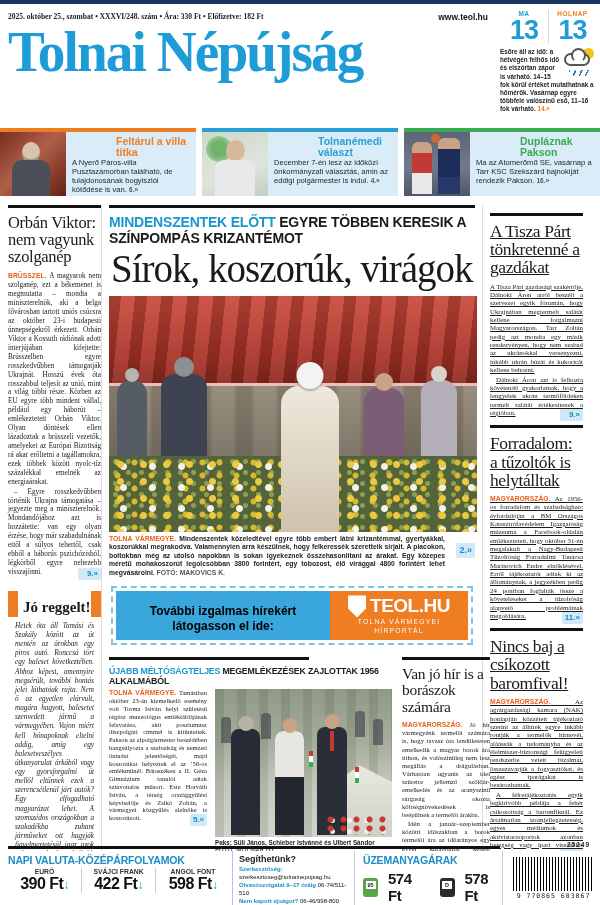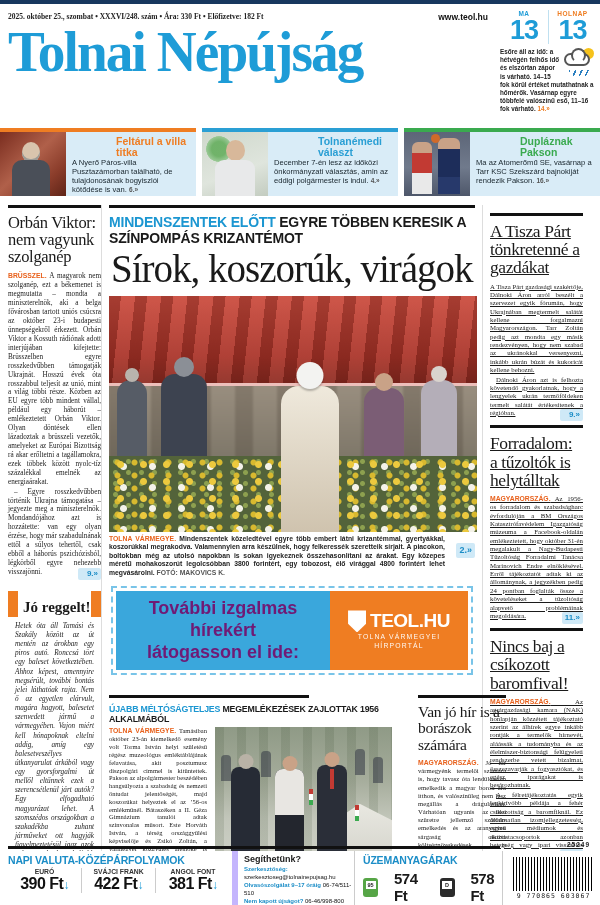--- a/index.html
+++ b/index.html
@@ -105,31 +105,31 @@
   .pm-f4:before { top:-14px; width:16px; height:16px; background:#d9d3cd; }
   .pm-f5 { left:8px; top:84px; width:30px; height:90px; background:#565c66; }
   .pm-f5:before { top:-12px; width:14px; height:14px; background:#b9b4ad; }
 
   .caption { position:relative; margin-top:3px; padding-right:30px; font-family:"Liberation Sans", sans-serif;
              font-size:6.8px; font-weight:bold; line-height:1.25; color:#222; text-align:justify; }
   .caption .credit { color:#555; }
   .caption .badge { position:absolute; right:0; top:8px; float:none; font-size:9px; padding:2px 3px; }
 
   .promo { margin:9px 2px 0 2px; border:2px dashed #79c4e8; padding:3px; display:flex; }
-  .promo-blue { flex:1; background:#3aa7dc; color:#701a75; display:flex; flex-direction:column; justify-content:flex-start;
-                text-align:center; font-family:"Liberation Sans", sans-serif; font-weight:bold; font-size:18px; line-height:1.2; padding:7px 4px; }
+  .promo-blue { flex:1; background:#3aa7dc; color:#000000; display:flex; flex-direction:column; justify-content:flex-end;
+                text-align:center; font-family:"Liberation Sans", sans-serif; font-weight:bold; font-size:12px; line-height:1.2; padding:7px 4px; }
   .promo-orange { width:138px; flex:none; background:#ef7d22; color:#fff; display:flex; flex-direction:column;
                   align-items:center; justify-content:center; font-family:"Liberation Sans", sans-serif; padding:4px; }
   .promo-logo-row { display:flex; align-items:center; gap:4px; }
   .shield { width:18px; height:22px; background:#fff; clip-path:polygon(0 0,100% 0,100% 60%,50% 100%,0 60%); }
   .shield .cut { width:5px; height:11px; background:#ef7d22; margin:3px auto 0; }
   .promo-logo { font-size:19px; font-weight:bold; letter-spacing:-.5px; }
   .promo-sub { font-size:6.8px; letter-spacing:1.2px; margin-top:1px; line-height:1.3; text-align:center; color:#fff; opacity:.95; }
 
-  .center-row2 { display:flex; margin-top:20px; gap:26px; }
+  .center-row2 { display:flex; margin-top:12px; gap:10px; }
   .memorial { width:283px; flex:none; }
   .kicker-s { font-size:8.8px; }
   .headline-l { font-size:30px; font-weight:normal; letter-spacing:-1px; line-height:1; margin:1px 0 7px 0; }
   .mem-flex { display:flex; gap:8px; }
   .mem-text { width:98px; flex:none; }
   .mem-text p.body { font-size:6.5px; line-height:1.2; }
   .mem-photo-wrap { width:177px; flex:none; }
   .photo-memorial { position:relative; width:177px; height:148px; overflow:hidden; }
   .mm-bg { position:absolute; inset:0; background:linear-gradient(180deg,#8f9a86 0%,#a5ac9b 35%,#c2c6ba 62%,#d2d4cb 100%); filter:blur(.7px); }
   .mm-bg:after { content:""; position:absolute; inset:0; background:repeating-linear-gradient(90deg,rgba(40,60,30,.13) 0 9px,transparent 9px 22px); }
@@ -165,26 +165,26 @@
   .footer { position:absolute; left:0; right:0; bottom:0; height:54px; background:#fff; display:flex; font-family:"Liberation Sans", sans-serif; }
   .footer:before { content:""; position:absolute; top:-5px; left:8px; width:492px; height:3px; background:#111; }
   .f-valuta { width:232px; flex:none; padding:3px 0 0 8px; }
   .f-vhead { color:#1b8dc7; font-weight:bold; font-size:10.5px; letter-spacing:-.2px; }
   .f-vrow { display:flex; margin-top:2px; }
   .f-vitem { width:74px; text-align:center; border-right:1px solid #ccc; }
   .f-vitem:last-child { border-right:none; }
   .f-vname { font-size:6.8px; font-weight:bold; color:#333; }
   .f-vval { font-size:16px; font-weight:bold; color:#111; letter-spacing:-.5px; }
   .f-arrow { color:#1e9cd7; font-size:12px; }
-  .f-help { width:122px; flex:none; border-left:6px solid #c4b5fd; padding:3px 2px 0 6px; }
+  .f-help { width:122px; flex:none; border-left:1px solid #c4b5fd; padding:3px 2px 0 6px; }
   .f-htitle { font-weight:bold; font-size:9px; margin-bottom:1px; }
   .f-hrow { font-size:6px; line-height:1.35; color:#111; }
   .f-hrow b { color:#1b8dc7; }
   .f-fuel { width:148px; flex:none; border-left:1px solid #ccc; padding:3px 0 0 8px; }
-  .f-frow { display:flex; align-items:center; gap:16px; margin-top:4px; }
+  .f-frow { display:flex; align-items:center; gap:10px; margin-top:4px; }
   .pump { position:relative; width:15px; height:19px; border-radius:3px; flex:none; }
   .pump.p95 { background:#56a546; } .pump.pd { background:#2b2b2b; }
   .pump:after { content:""; position:absolute; right:-4px; top:2px; width:4px; height:9px; border:2px solid inherit; border-left:none; border-color:inherit; }
   .pump .plabel { display:block; margin:3px auto 0; width:10px; height:8px; background:#fff; color:#222; font-size:5.5px; font-weight:bold; text-align:center; line-height:8px; }
   .f-fval { font-size:15px; font-weight:bold; letter-spacing:-.5px; }
   .f-fuel-prices { display:flex; gap:14px; }
   .f-barcode { flex:1; border-left:1px solid #ccc; padding:0 6px 0 10px; position:relative; }
   .bc-top { position:absolute; top:-10px; right:10px; font-size:6.5px; font-weight:bold; letter-spacing:1px; }
   .bc-bars { margin-top:6px; height:34px; background:repeating-linear-gradient(90deg,#000 0 1px,#fff 1px 3px),repeating-linear-gradient(90deg,#000 0 2px,transparent 2px 7px); background-color:#fff; }
   .bc-num { font-family:"DejaVu Sans Mono", monospace; font-size:6.5px; letter-spacing:1px; text-align:center; margin-top:1px; }
@@ -387,21 +387,21 @@
         <div class="f-vitem">
           <div class="f-vname">EURÓ</div>
           <div class="f-vval"><span>390 Ft</span><span class="f-arrow">↓</span></div>
         </div>
         <div class="f-vitem">
           <div class="f-vname">SVÁJCI FRANK</div>
           <div class="f-vval"><span>422 Ft</span><span class="f-arrow">↓</span></div>
         </div>
         <div class="f-vitem">
           <div class="f-vname">ANGOL FONT</div>
-          <div class="f-vval"><span>381 Ft</span><span class="f-arrow">↓</span></div>
+          <div class="f-vval"><span>598 Ft</span><span class="f-arrow">↓</span></div>
         </div>
       </div>
     </div>
 
     <div class="f-help">
       <div class="f-htitle">Segíthetünk?</div>
       <div class="f-hrow"><b>Szerkesztőség:</b> <span>szerkesztoseg@tolnainepujsag.hu</span></div>
       <div class="f-hrow"><b>Olvasószolgálat 9–17 óráig</b> <span>06-74/511-510</span></div>
       <div class="f-hrow"><b>Nem kapott újságot?</b> <span>06-46/998-800</span></div>
 

